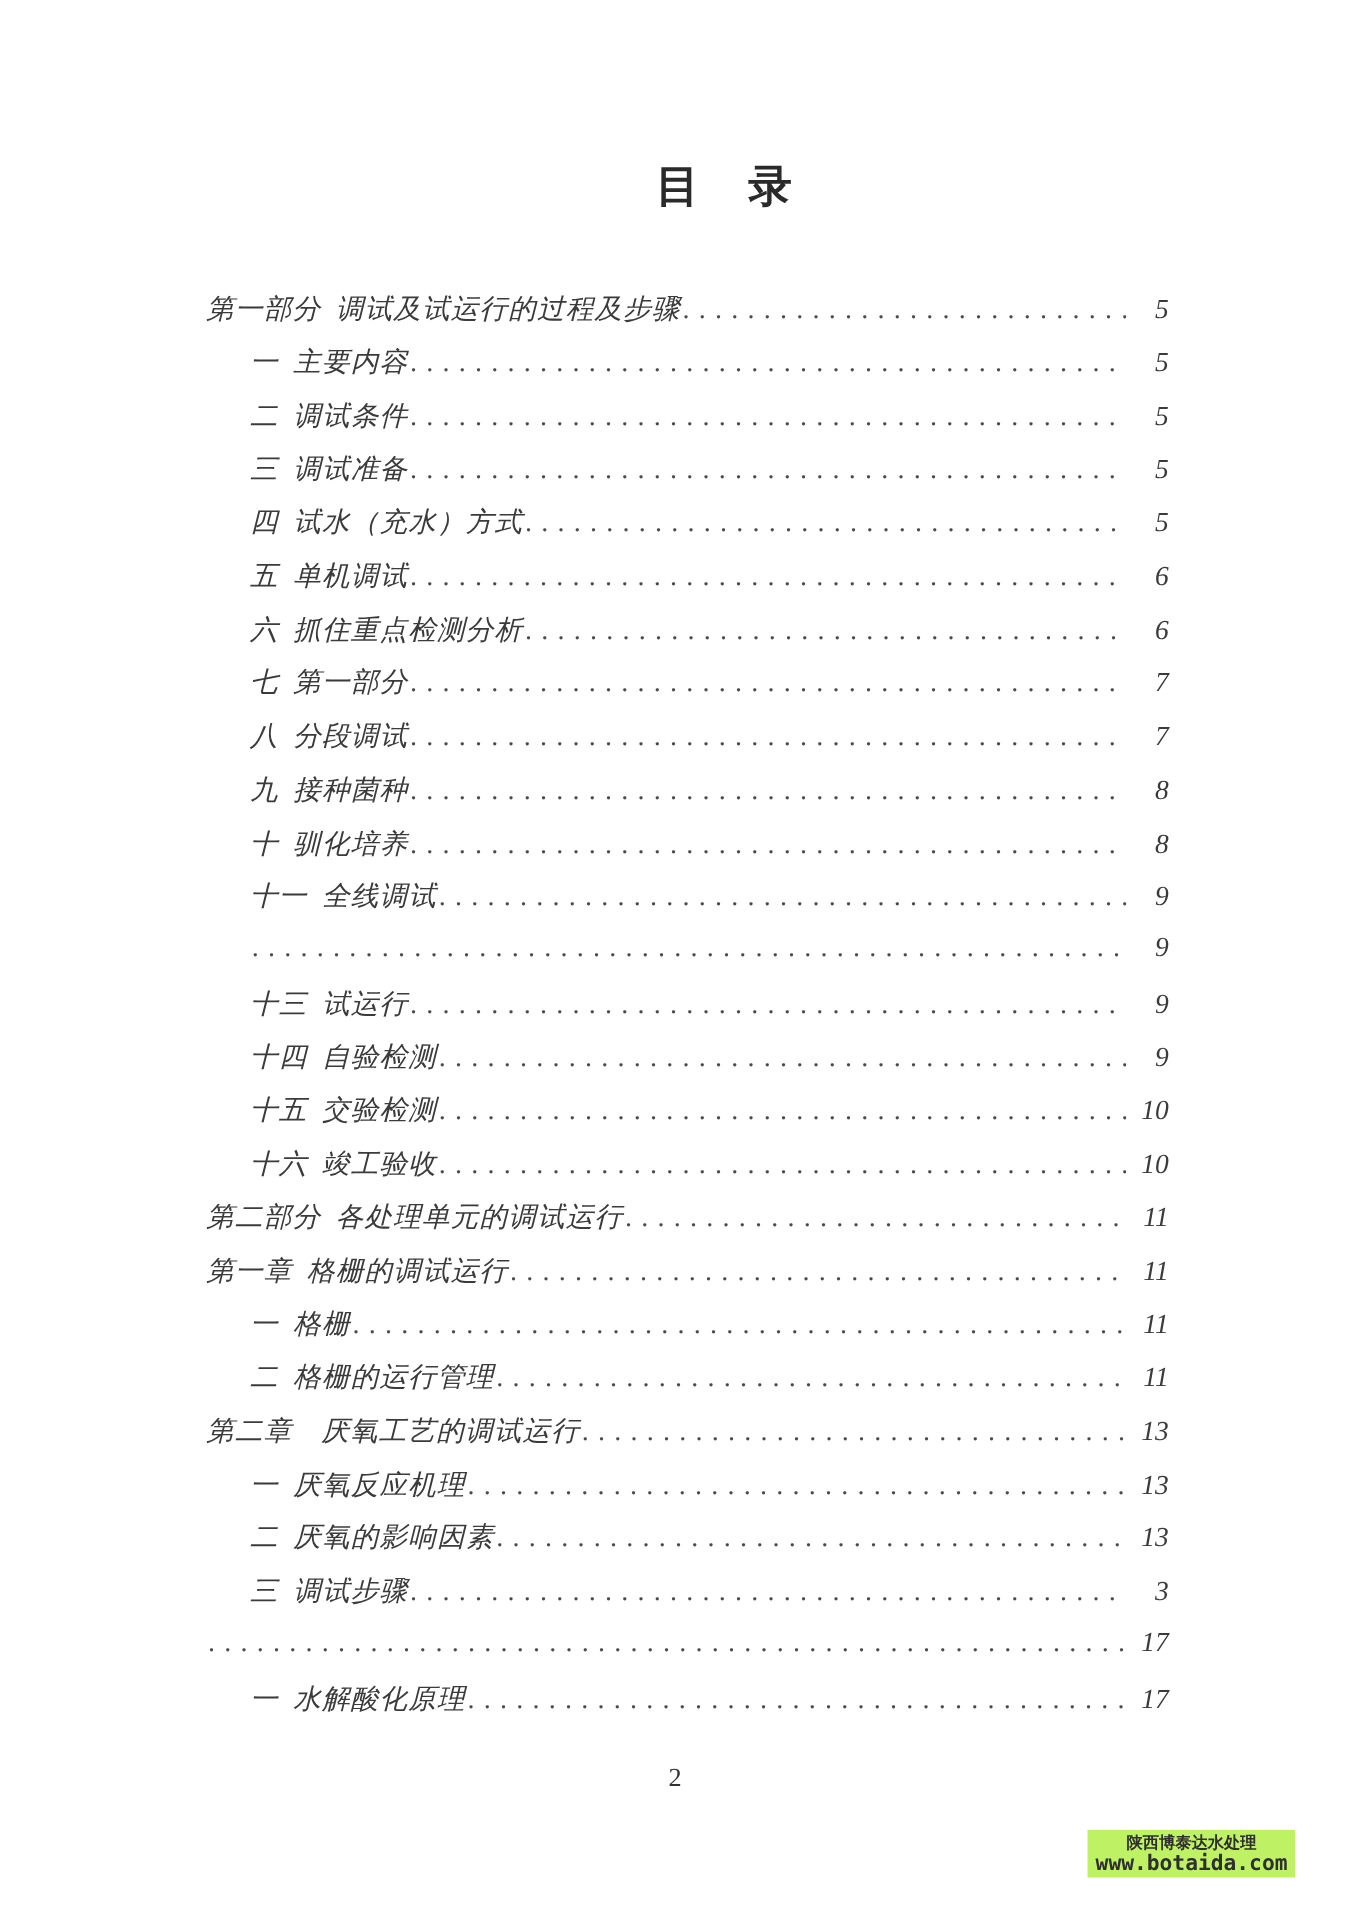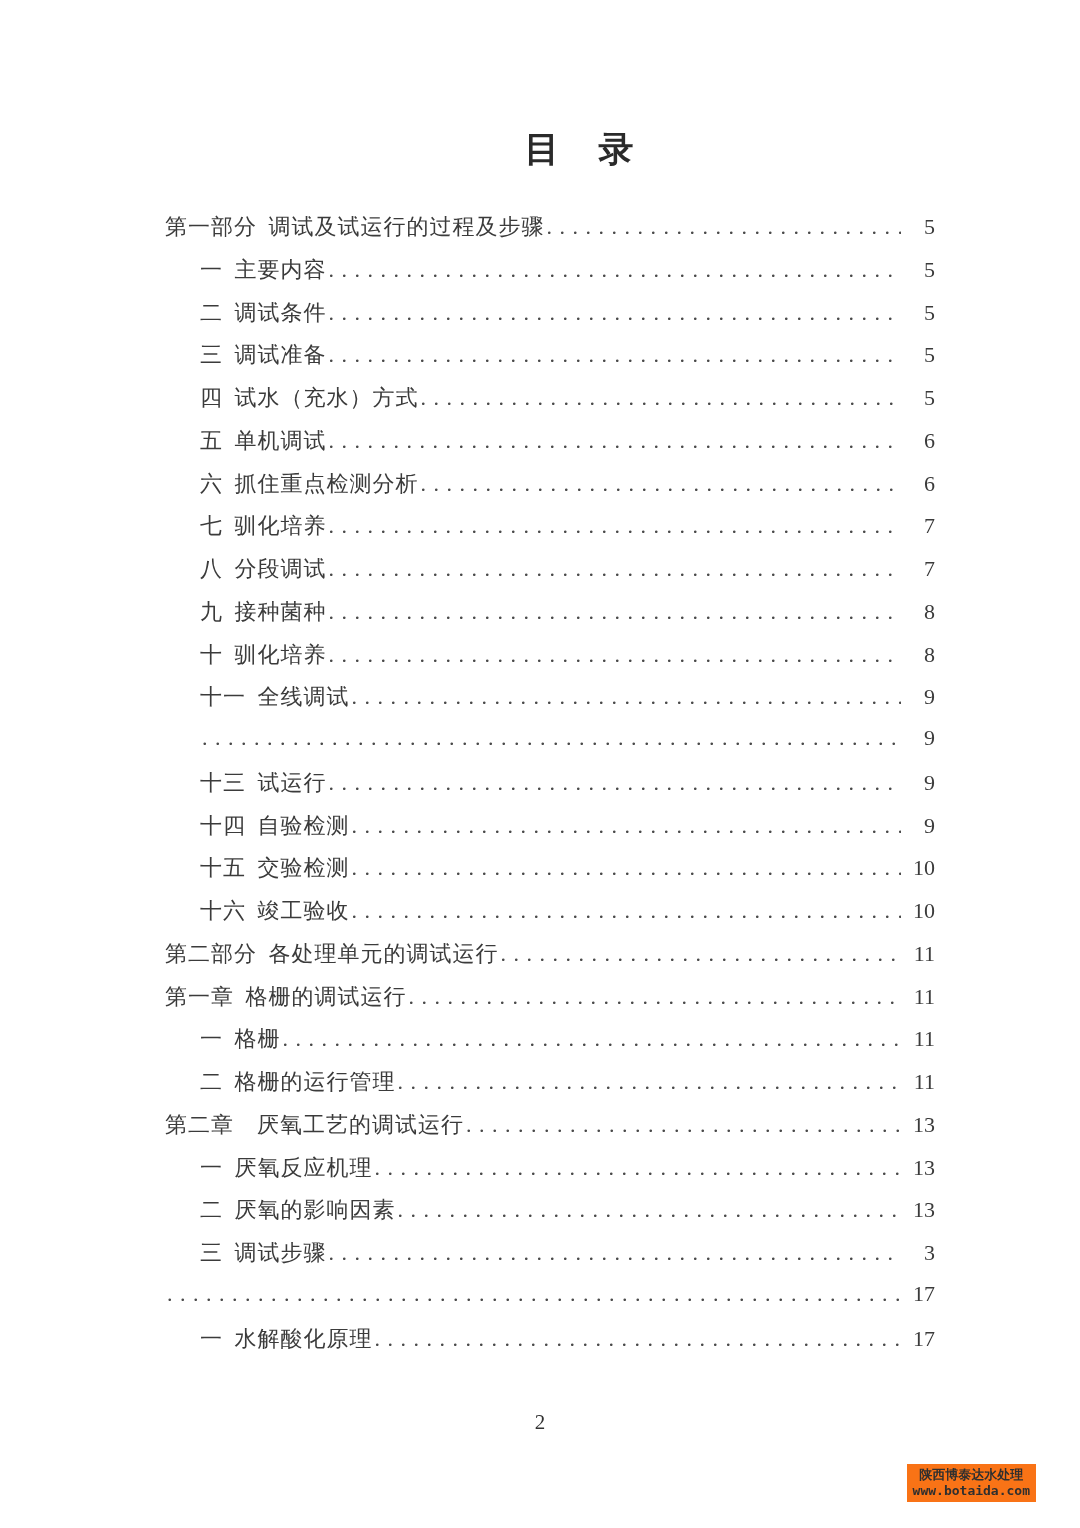--- a/index.html
+++ b/index.html
@@ -24,23 +24,24 @@
     text-align: center;
     font-size: 35px;
     font-weight: bold;
     color: #2a2a2a;
     white-space: pre;
     letter-spacing: 2px;
     padding-left: 40px;
   }
   .toc {
     position: absolute;
-    top: 212px;
+    top: 232px;
     left: 165px;
     right: 145px;
+    font-style: italic;
   }
   .toc-row {
     display: flex;
     align-items: baseline;
     height: 42.75px;
     font-size: 22px;
   }
   .toc-row.lv2 { padding-left: 35px; justify-content: space-between; }
   .toc-title {
     white-space: pre;
@@ -73,30 +74,30 @@
     left: 0;
     width: 100%;
     text-align: center;
     font-size: 21px;
     color: #333333;
   }
   .watermark {
     position: absolute;
     top: 1464px;
     right: 44px;
-    background: #f97316;
+    background: #bef264;
     color: #2f2f2f;
     padding: 3px 6px;
     text-align: center;
     font-family: "DejaVu Sans Mono", monospace;
     font-weight: bold;
     line-height: 16px;
   }
   .watermark .wm-line1 { font-size: 13px; white-space: nowrap; }
-  .watermark .wm-line2 { font-size: 13px; white-space: nowrap; }
+  .watermark .wm-line2 { font-size: 17px; white-space: nowrap; }
 </style>
 </head>
 <body>
 
 <div class="page">
 
   <div class="doc-title">目　录</div>
 
   <div class="toc">
       <div class="toc-row lv1">
@@ -128,21 +129,21 @@
       <span class="toc-title">五 单机调试</span>
       <span class="toc-leader"></span>
       <span class="toc-page">6</span>
     </div>
       <div class="toc-row lv2">
       <span class="toc-title">六 抓住重点检测分析</span>
       <span class="toc-leader"></span>
       <span class="toc-page">6</span>
     </div>
       <div class="toc-row lv2">
-      <span class="toc-title">七 驯化培养</span>
+      <span class="toc-title">七 第一部分</span>
       <span class="toc-leader"></span>
       <span class="toc-page">7</span>
     </div>
       <div class="toc-row lv2">
       <span class="toc-title">八 分段调试</span>
       <span class="toc-leader"></span>
       <span class="toc-page">7</span>
     </div>
       <div class="toc-row lv2">
       <span class="toc-title">九 接种菌种</span>

